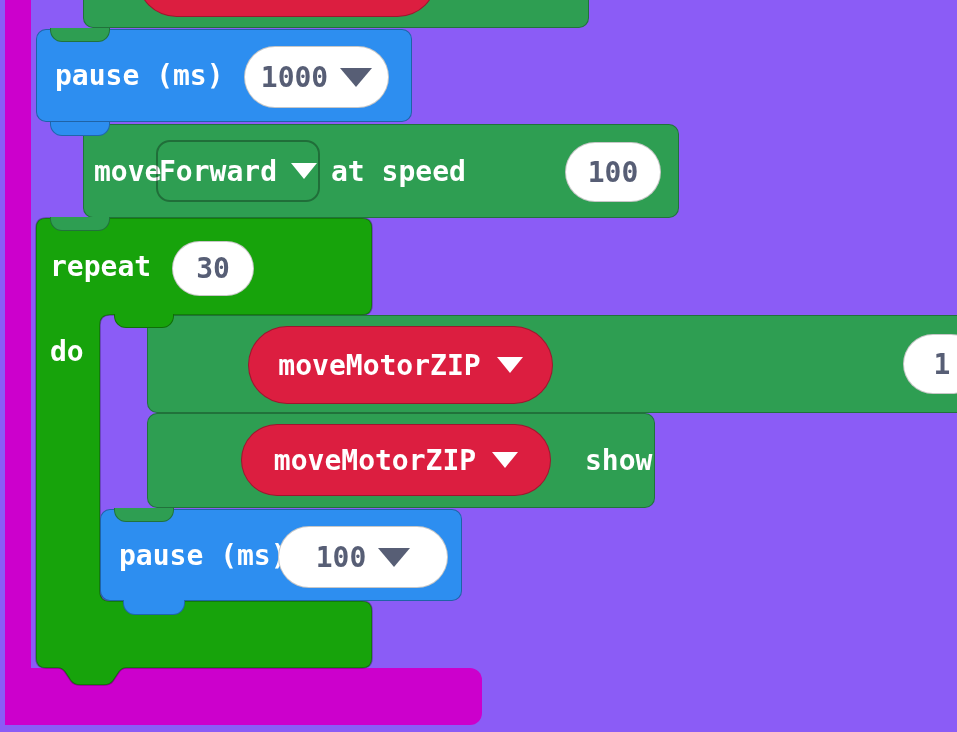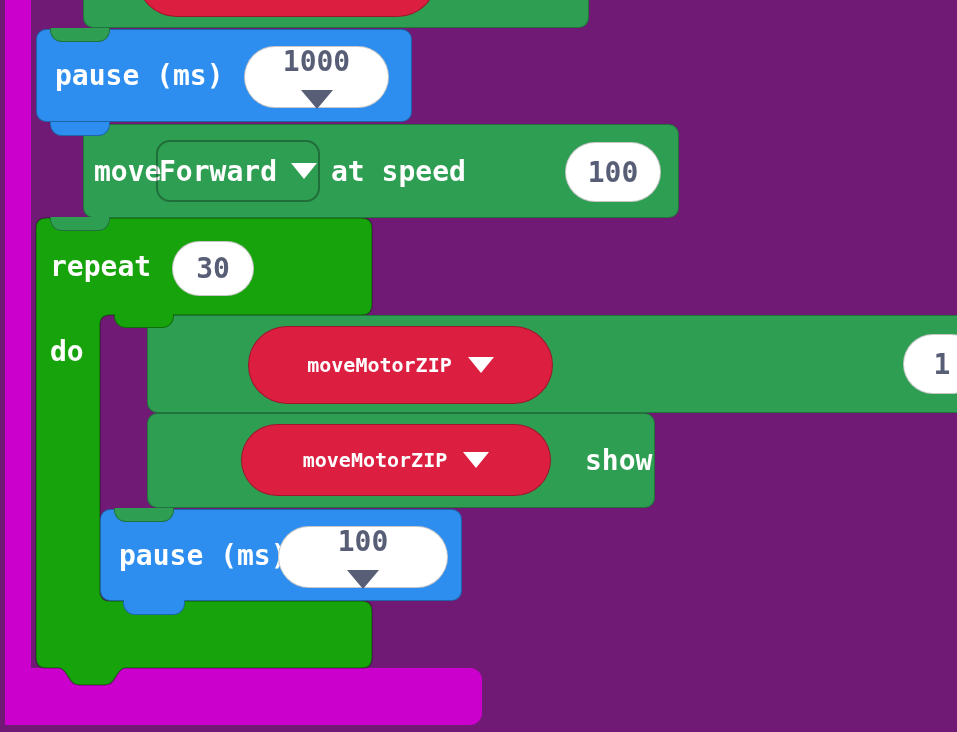--- a/index.html
+++ b/index.html
@@ -1,34 +1,34 @@
 <!DOCTYPE html>
 <html><head>
 <meta charset="utf-8">
 <style>
   html,body{margin:0;padding:0;background:#fff;}
   #stage{
-    position:relative;width:957px;height:732px;overflow:hidden;background:#701a75;
+    position:relative;width:957px;height:732px;overflow:hidden;background:#8b5cf6;
     font-family:"DejaVu Sans Mono","Liberation Mono",monospace;font-weight:700;
   }
   .abs{position:absolute;box-sizing:border-box;}
   .blocktext{color:#ffffff;font-size:28px;display:flex;align-items:center;white-space:nowrap;}
   
   .b-green {background:#2E9E52;border:1px solid rgba(0,0,0,.28);border-radius:10px;margin-left:47px;}
   .b-blue  {background:#2D8EF0;border:1px solid rgba(0,0,0,.30);border-radius:10px;}
   .b-mag   {background:#CC00CC;}
   
   .oval{
     background:#ffffff;border:1px solid rgba(0,0,0,.22);border-radius:999px;
-    color:#575E75;font-size:28px;display:flex;align-items:center;justify-content:center;gap:12px;flex-direction:column;
+    color:#575E75;font-size:28px;display:flex;align-items:center;justify-content:center;gap:12px;
   }
   
   .pill{
     background:#DC1E40;border:1px solid rgba(0,0,0,.28);border-radius:999px;
-    color:#fff;font-size:20px;display:flex;align-items:center;justify-content:center;gap:16px;
+    color:#fff;font-size:28px;display:flex;align-items:center;justify-content:center;gap:16px;
   }
   
   .dd{
     border:2px solid rgba(0,0,0,.30);border-radius:14px;
     display:flex;align-items:center;justify-content:center;gap:14px;color:#fff;font-size:28px;
   }
   
   .tri-dark{width:0;height:0;border-left:16px solid transparent;border-right:16px solid transparent;border-top:19px solid #575E75;}
   .tri-white{width:0;height:0;border-left:13px solid transparent;border-right:13px solid transparent;border-top:16px solid #ffffff;}
   

